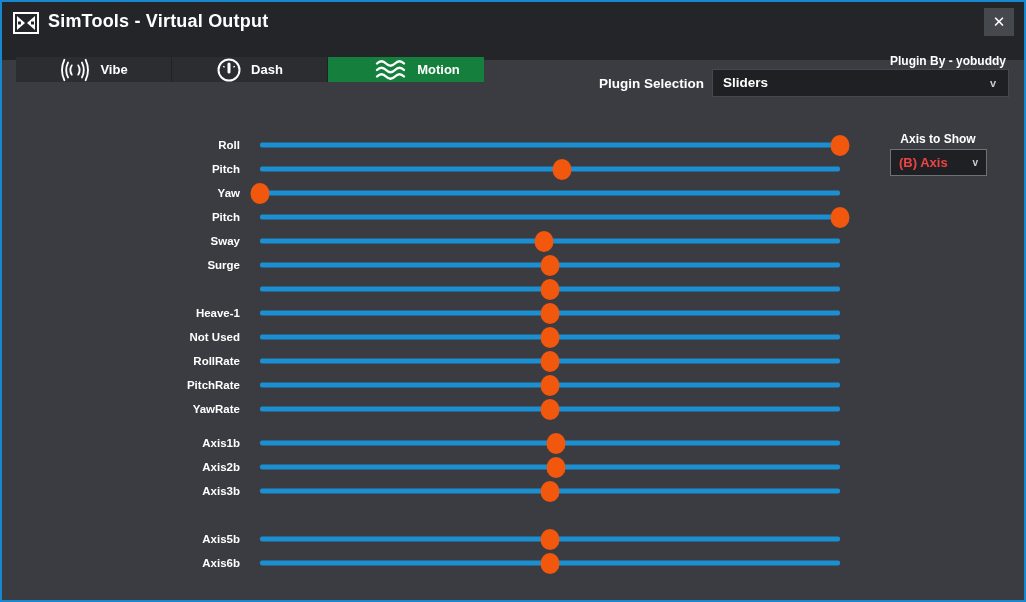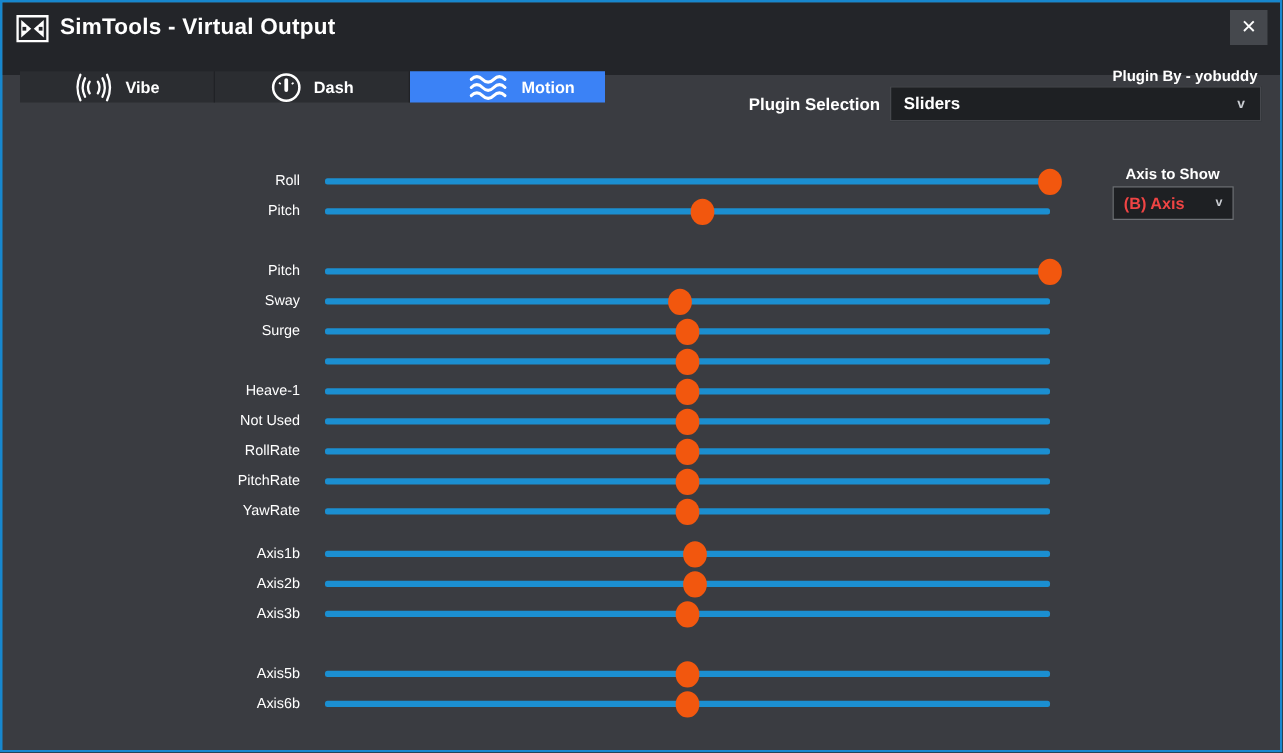--- a/index.html
+++ b/index.html
@@ -30,21 +30,21 @@
 
   
   .tabs { position:absolute; left:14px; top:55px; display:flex; }
   .tab {
     width:156px; height:25px; background:#2B2D31;
     display:flex; align-items:center; justify-content:center; gap:9px;
     color:#FFFFFF; font-weight:bold; font-size:13px;
     border-right:1px solid #202226;
   }
   .tab:last-child { border-right:none; }
-  .tab.active { background:#3b82f6;padding-left:22px; }
+  .tab.active { background:#15803d;padding-left:22px; }
   .tab svg { display:block; }
 
   
   .plugin-by {
     position:absolute; right:18px; top:52px;
     font-size:12px; font-weight:bold; color:#FFFFFF;
   }
   .plugin-label {
     position:absolute; left:540px; top:74px; width:162px; text-align:right;
     font-size:13.5px; font-weight:bold; color:#FFFFFF;
@@ -76,21 +76,21 @@
     font-size:13px; font-weight:bold; color:#ef4444;
   }
   .axis-select .chevron { right:8px; line-height:25px; font-size:10px; }
 
   
   .sliders { position:absolute; left:0; top:0; width:1022px; height:598px; }
   .slider-row { position:absolute; left:0; width:1022px; height:24px; }
   .slider-label {
     position:absolute; left:0; top:50%; transform:translateY(-50%);
     width:238px; text-align:right;
-    font-size:11.5px; font-weight:normal; color:#FFFFFF; white-space:nowrap;
+    font-size:11.5px; font-weight:bold; color:#FFFFFF; white-space:nowrap;
   }
   .slider-track {
     position:absolute; left:258px; top:50%; transform:translateY(-50%);
     width:580px; height:5px; background:#1B8FD1; border-radius:2px;
   }
   .slider-thumb {
     position:absolute; top:50%; width:19px; height:21px;
     transform:translate(-50%,-50%);
     background:#F2570E; border-radius:50%;
   }
@@ -108,20 +108,26 @@
     </div>
   </div>
 
   <div class="slider-row" style="top: 155px; padding-left: 39px;">
     <div class="slider-label">Pitch</div>
     <div class="slider-track">
       <div class="slider-thumb" style="left: 52%;"></div>
     </div>
   </div>
 
+  <div class="slider-row" style="top: 179px;">
+    <div class="slider-label">Yaw</div>
+    <div class="slider-track">
+      <div class="slider-thumb" style="left: 0%;"></div>
+    </div>
+  </div>
 
   <div class="slider-row" style="top: 203px;">
     <div class="slider-label">Pitch</div>
     <div class="slider-track">
       <div class="slider-thumb" style="left: 100%;"></div>
     </div>
   </div>
 
   <div class="slider-row" style="top: 227px;">
     <div class="slider-label">Sway</div>

